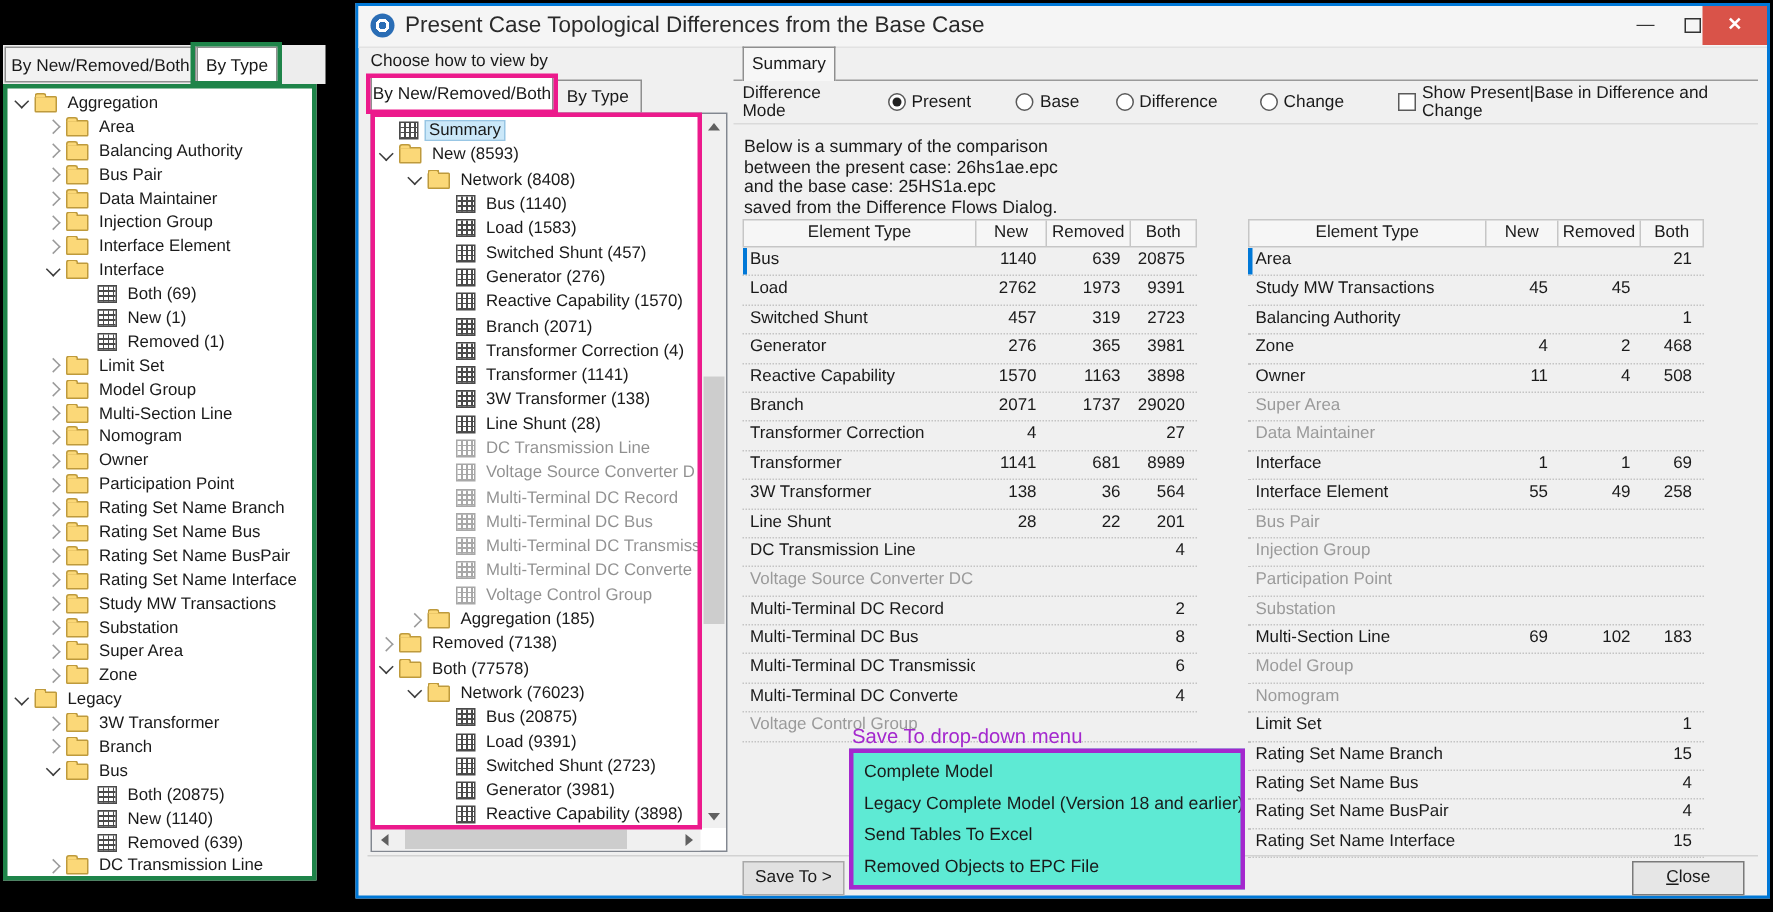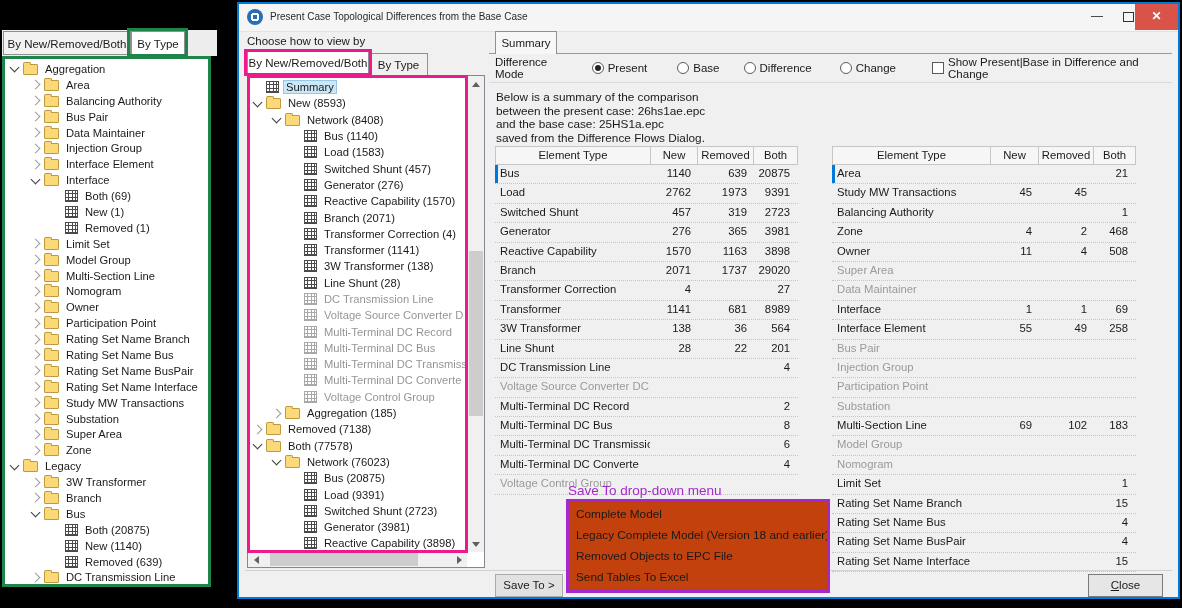--- a/index.html
+++ b/index.html
@@ -30,21 +30,21 @@
          background:repeating-linear-gradient(to right,transparent 0 2.4px,#4a4a4a 2.4px 3.4px),
                     repeating-linear-gradient(to bottom,transparent 0 2.4px,#4a4a4a 2.4px 3.4px),#fff;}
   .tlabel{margin-left:5px;font-size:11.2px;padding:0 2px;}
   .tlabel.sel{background:#CBE8F9;outline:1px solid #98c6e4;}
   
   .dialog{position:absolute;left:237px;top:2px;width:943px;height:597px;background:#f0f0f0;
           border:2px solid #0078D7;box-sizing:border-box;}
   .titlebar{position:absolute;left:0;top:0;width:939px;height:27px;background:#f5f5f5;border-bottom:1px solid #e2e2e2;}
   .app-icon{position:absolute;left:8px;top:5px;width:16px;height:16px;border-radius:50%;
             background:radial-gradient(circle at 50% 50%, #2a6db5 0 2.5px, #ffffff 2.5px 4.5px, #2a6db5 4.5px 8px);}
-  .title-text{position:absolute;left:31px;top:0;line-height:26px;font-size:10px;color:#2a2a2a;}
+  .title-text{position:absolute;left:31px;top:0;line-height:26px;font-size:15px;color:#2a2a2a;}
   .winbtn{position:absolute;top:0;height:26px;text-align:center;line-height:25px;font-size:12px;color:#333;}
   .winbtn.minb{left:843px;width:30px;}
   .winbtn.maxb{left:874px;width:30px;}
   .winbtn.closeb{left:896px;width:43px;background:#D95349;color:#fff;font-weight:bold;font-size:12px;}
   .choose-label{position:absolute;left:8px;top:31px;font-size:11.5px;}
   .d-tab{position:absolute;height:23px;line-height:22px;font-size:11.5px;text-align:center;
          border:1px solid #8f8f8f;box-sizing:border-box;}
   .d-tab.t0{left:8px;top:47px;width:122px;background:#fff;border-bottom:none;height:25px;z-index:2;}
   .d-tab.t1{left:130px;top:49px;width:59px;background:#f0f0f0;}
   .pink-box-tab{position:absolute;left:5px;top:45px;width:128px;height:27px;border:3px solid #EC1A8C;box-sizing:border-box;z-index:7;pointer-events:none;}
@@ -80,21 +80,21 @@
   .th{line-height:16px;text-align:center;border-right:1px solid #c6c6c6;box-sizing:border-box;overflow:hidden;white-space:nowrap;}
   .th:last-child{border-right:none;}
   .trr{display:flex;height:18.4px;border-bottom:1px dotted #c4c4c4;align-items:center;}
   .trr.gray{color:#9a9a9a;}
   .td{overflow:hidden;white-space:nowrap;box-sizing:border-box;height:100%;line-height:17.6px;}
   .td.name{padding-left:5px;}
   .td.num{text-align:right;padding-right:6px;}
   .td.cur{box-shadow:inset 3px 0 0 #0078D7;}
   
   .save-annot{position:absolute;left:329px;top:479px;font-size:13.5px;color:#A428CE;}
-  .save-menu{position:absolute;left:327px;top:495px;width:264px;height:94px;background:#c2410c;
+  .save-menu{position:absolute;left:327px;top:495px;width:264px;height:94px;background:#5eead4;
              border:3px solid #A428CE;box-sizing:border-box;z-index:8;padding-top:2px;}
   .menu-item{height:21px;line-height:21px;font-size:11.8px;padding-left:7px;white-space:nowrap;overflow:hidden;}
   .bottom-line{position:absolute;left:6px;top:566px;width:927px;height:1px;background:#d2d2d2;}
   .btn{position:absolute;height:23px;line-height:21px;text-align:center;font-size:11.5px;background:#e1e1e1;
        border:1px solid #a9a9a9;box-sizing:border-box;}
   .btn.saveto{left:256px;top:570px;width:68px;}
   .btn.closebtn{left:849px;top:570px;width:75px;background:#e6e6e6;border:1px solid #7a7a7a;}
   .btn.closebtn::first-letter{text-decoration:underline;}
 </style>
 </head>
@@ -733,21 +733,21 @@
           <div class="td num" style="width:48px"></div>
           <div class="td num" style="width:55px"></div>
           <div class="td num" style="width:41px">15</div>
         </div>
       </div>
 
     <div class="save-annot">Save To drop-down menu</div>
     <div class="save-menu">
       <div class="menu-item">Complete Model</div>
       <div class="menu-item">Legacy Complete Model (Version 18 and earlier)</div>
+      <div class="menu-item">Send Tables To Excel</div>
       <div class="menu-item">Removed Objects to EPC File</div>
-      <div class="menu-item">Send Tables To Excel</div>
     </div>
 
     <div class="bottom-line"></div>
     <div class="btn saveto">Save To &gt;</div>
     <div class="btn closebtn">Close</div>
   </section>
 </div>
 
 </body></html>

